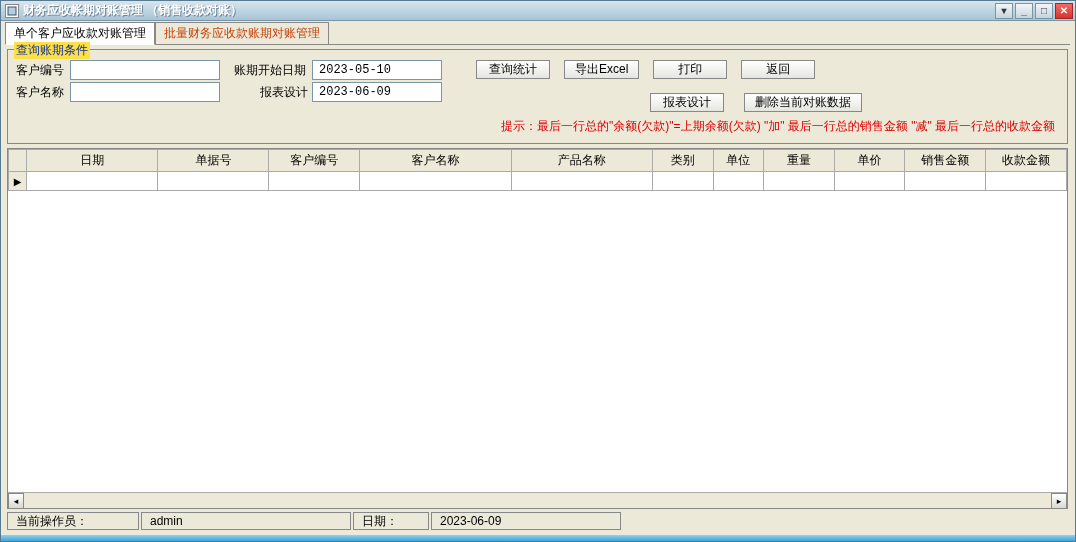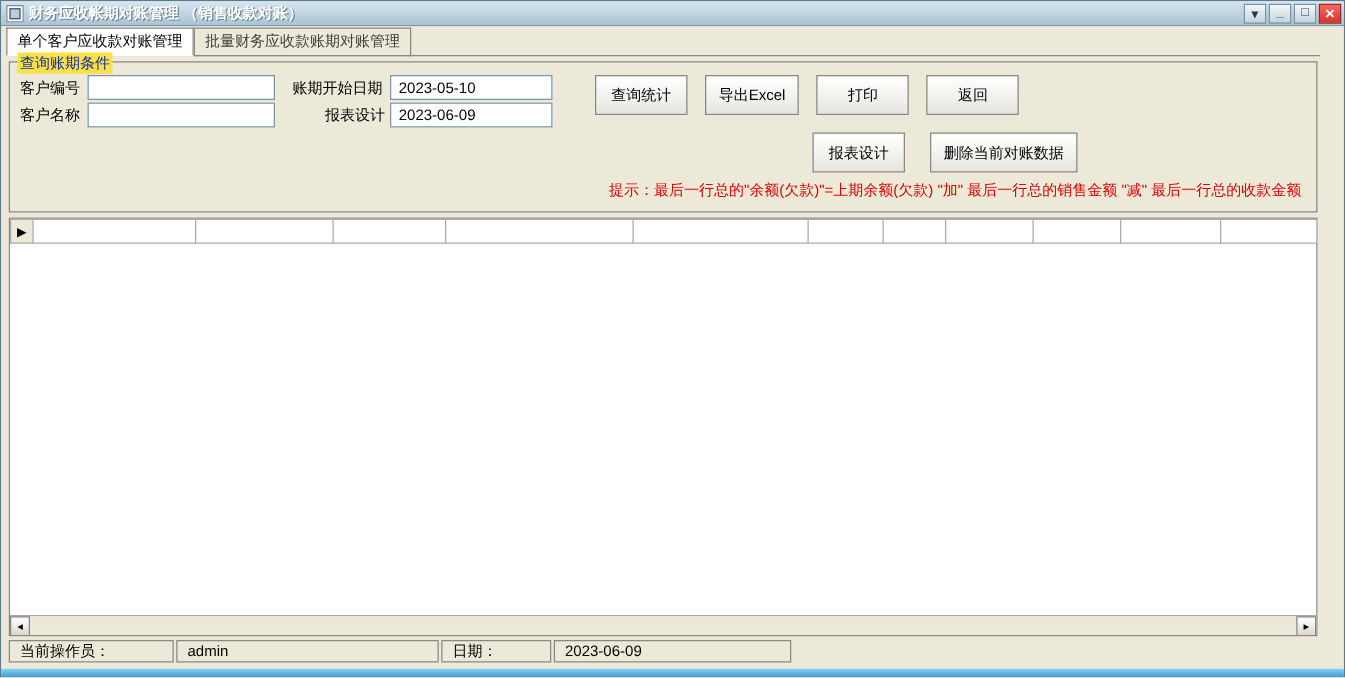--- a/index.html
+++ b/index.html
@@ -45,21 +45,21 @@
     font-size: 10px; font-weight: bold; color: #2a3a44;
   }
   .winbtn.close {
     background: linear-gradient(to bottom, #f56a63, #d8342c);
     color: #fff; border-color: #9a2a24;
   }
   .client {
     flex: 1;
     display: flex; flex-direction: column;
     background: #ece9d8;
-    padding: 2px 19px 4px 4px;
+    padding: 2px 5px 4px 4px;
     overflow: hidden;
   }
   .tabs {
     display: flex; height: 22px;
     align-items: flex-end;
     border-bottom: 1px solid #888;
     margin-bottom: 2px;
   }
   .tab {
     padding: 2px 8px;
@@ -67,21 +67,21 @@
     border-bottom: 1px solid #fff;
     background: #fff;
     margin-right: 0px;
     position: relative;
     top: 1px;
     white-space: nowrap;
   }
   .tab.inactive {
     background: #ece9d8;
     border-bottom-color: #888;
-    color: #404040;
+    color: #c2410c;
   }
   .fieldset {
     border: 1px solid #888;
     margin: 2px;
     padding: 4px 8px 8px 8px;
     position: relative;
     background: #ece9d8;
   }
   .fieldset-legend {
     position: absolute; top: -8px; left: 6px;
@@ -93,25 +93,25 @@
   .form-left { width: 460px; }
   .label { display: inline-block; min-width: 54px; }
   .label2 { display: inline-block; min-width: 78px; text-align: left; }
   .input {
     height: 20px; border: 1px solid #7a95a6; background: #fff;
     padding: 0 4px; display: inline-flex; align-items: center;
     font-size: 12px;
   }
   .input input { border: none; outline: none; width: 100%; font: inherit; background: transparent; }
   .w-150 { width: 150px; }
-  .w-130 { width: 130px; }
+  .w-130 { width: 130px; font-family: Liberation Mono, monospace; }
   .please-select { color: #d00; margin-left: 72px; }
   .btnrow { display: flex; gap: 14px; align-items: center; }
   .btn {
-    height: 32px; min-width: 74px;
+    height: 19px; min-width: 74px;
     padding: 0 10px;
     background: linear-gradient(to bottom, #fff, #e6e6e0);
     border: 1px solid #888;
     display: flex; align-items: center; justify-content: center;
     cursor: default;
     white-space: nowrap;
   }
   .hint { color: #d00; margin-top: 6px; text-align: right; padding-right: 4px; }
   .grid-wrap { flex: 1; margin: 2px; border: 1px solid #888; background: #fff; display: flex; flex-direction: column; overflow: hidden; }
   .grid { flex: 1; overflow: hidden; }
@@ -244,20 +244,34 @@
             <col style="width:150px">
               <col style="width:140px">
               <col style="width:60px">
             <col style="width:50px">
               <col style="width:70px">
               <col style="width:70px">
             <col style="width:80px">
               <col style="width:80px">
           </colgroup>
           <tbody>
+              <tr>
+            <th class="rowhead"></th>
+            <th>日期</th>
+            <th>单据号</th>
+            <th>客户编号</th>
+            <th>客户名称</th>
+            <th>产品名称</th>
+            <th>类别</th>
+            <th>单位</th>
+            <th>重量</th>
+            <th>单价</th>
+            <th>销售金额</th>
+            <th>收款金额</th>
+          </tr>
           <tr>
             <td class="rowhead"><span class="rowmark">▶</span></td>
             <td></td>
                 <td></td>
                 <td></td>
                 <td></td>
                 <td></td>
                 <td></td>
                 <td></td>
                 <td></td>
@@ -271,19 +285,19 @@
       <div class="grid-scroll">
         <div class="scroll-btn">◂</div>
         <div class="scroll-track"></div>
         <div class="scroll-btn">▸</div>
       </div>
     </div>
 
     <div class="statusbar">
       <div class="status-cell" style="width:132px;">当前操作员：</div>
       <div class="status-cell" style="width:210px;">admin</div>
-      <div class="status-cell" style="width:88px;">日期：</div>
+      <div class="status-cell" style="width:76px;">日期：</div>
       <div class="status-cell" style="width:190px;">2023-06-09</div>
     </div>
   </div>
 
   <div class="footer"></div>
 </div>
 
 </body></html>

